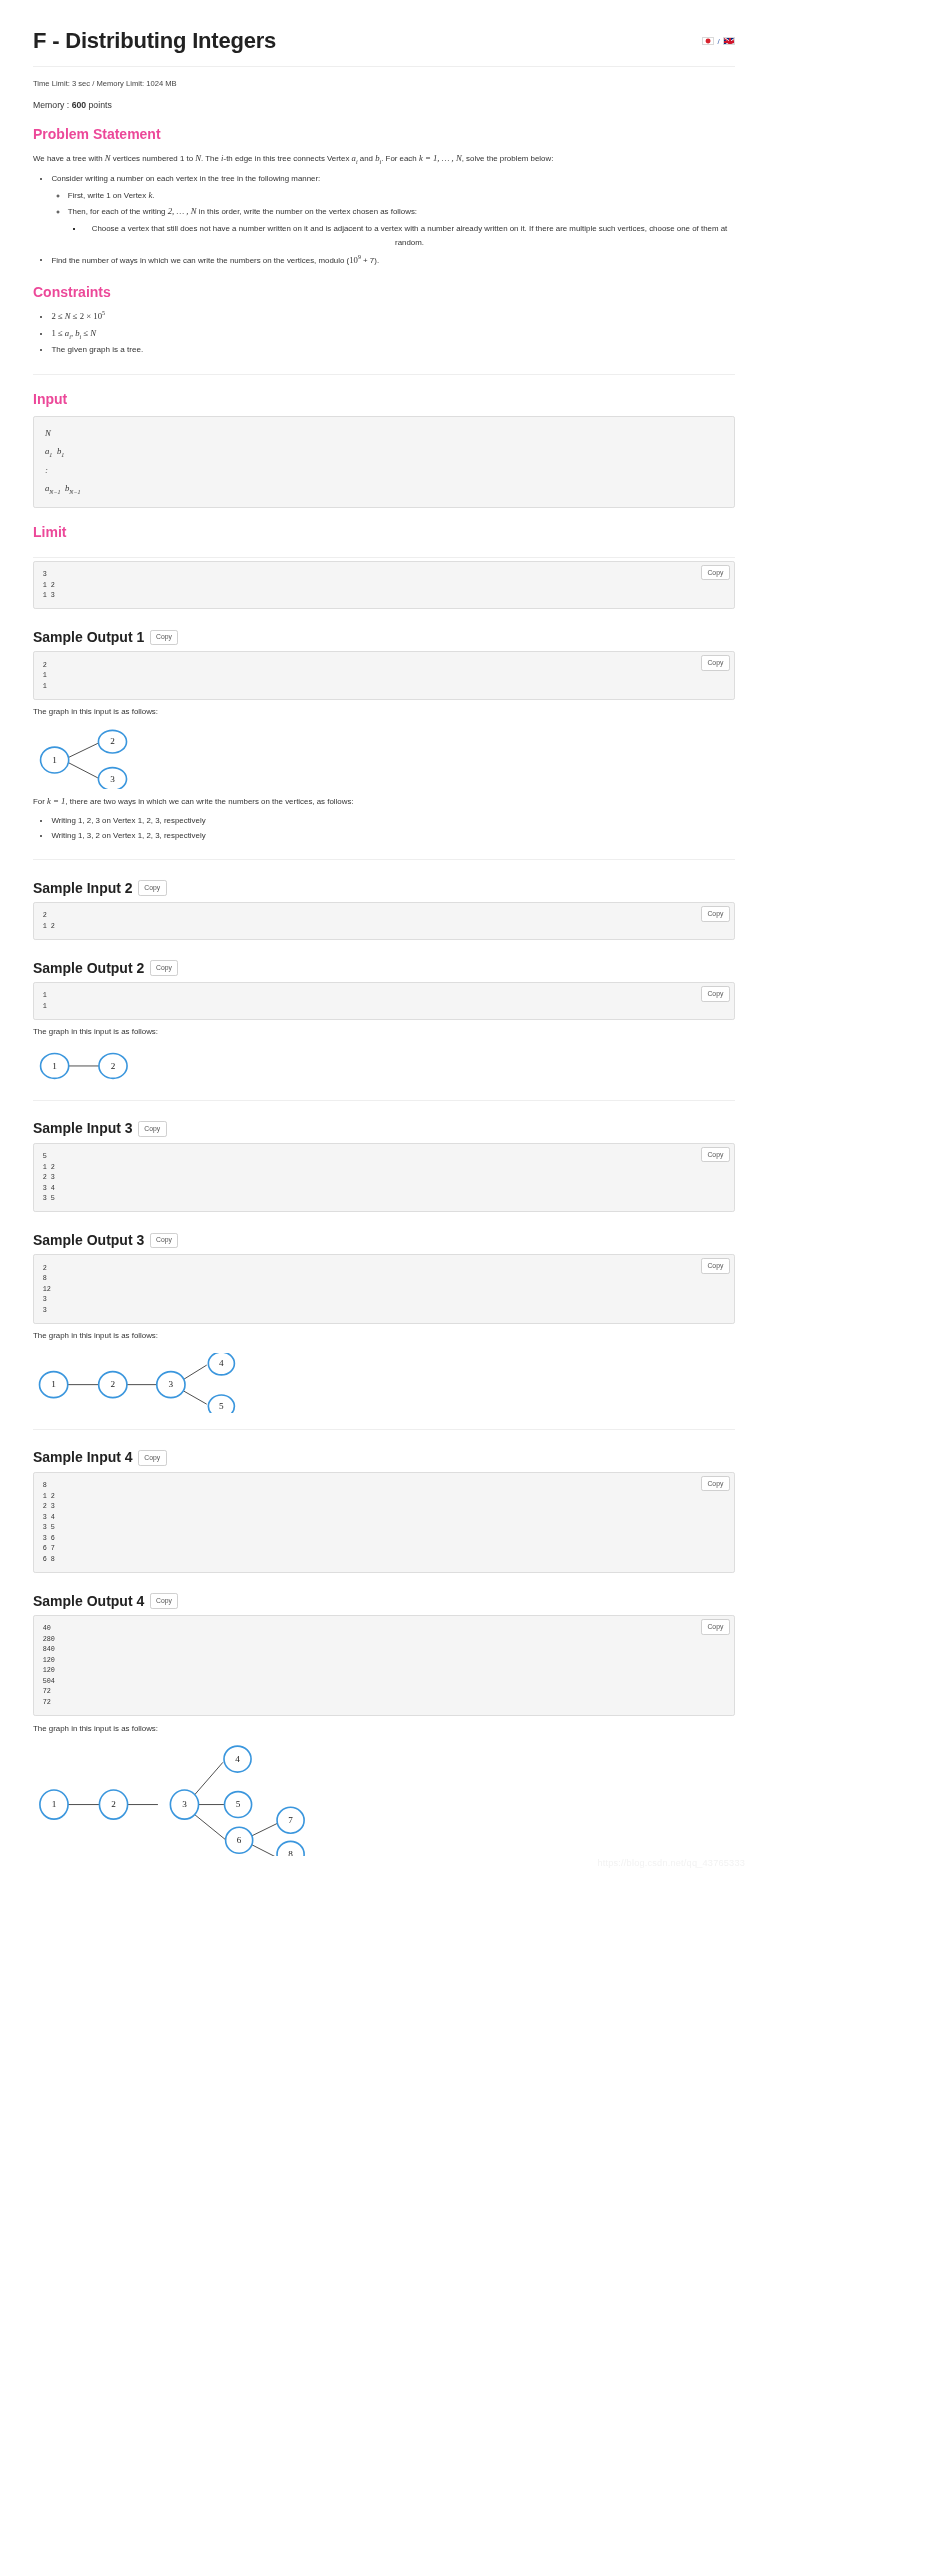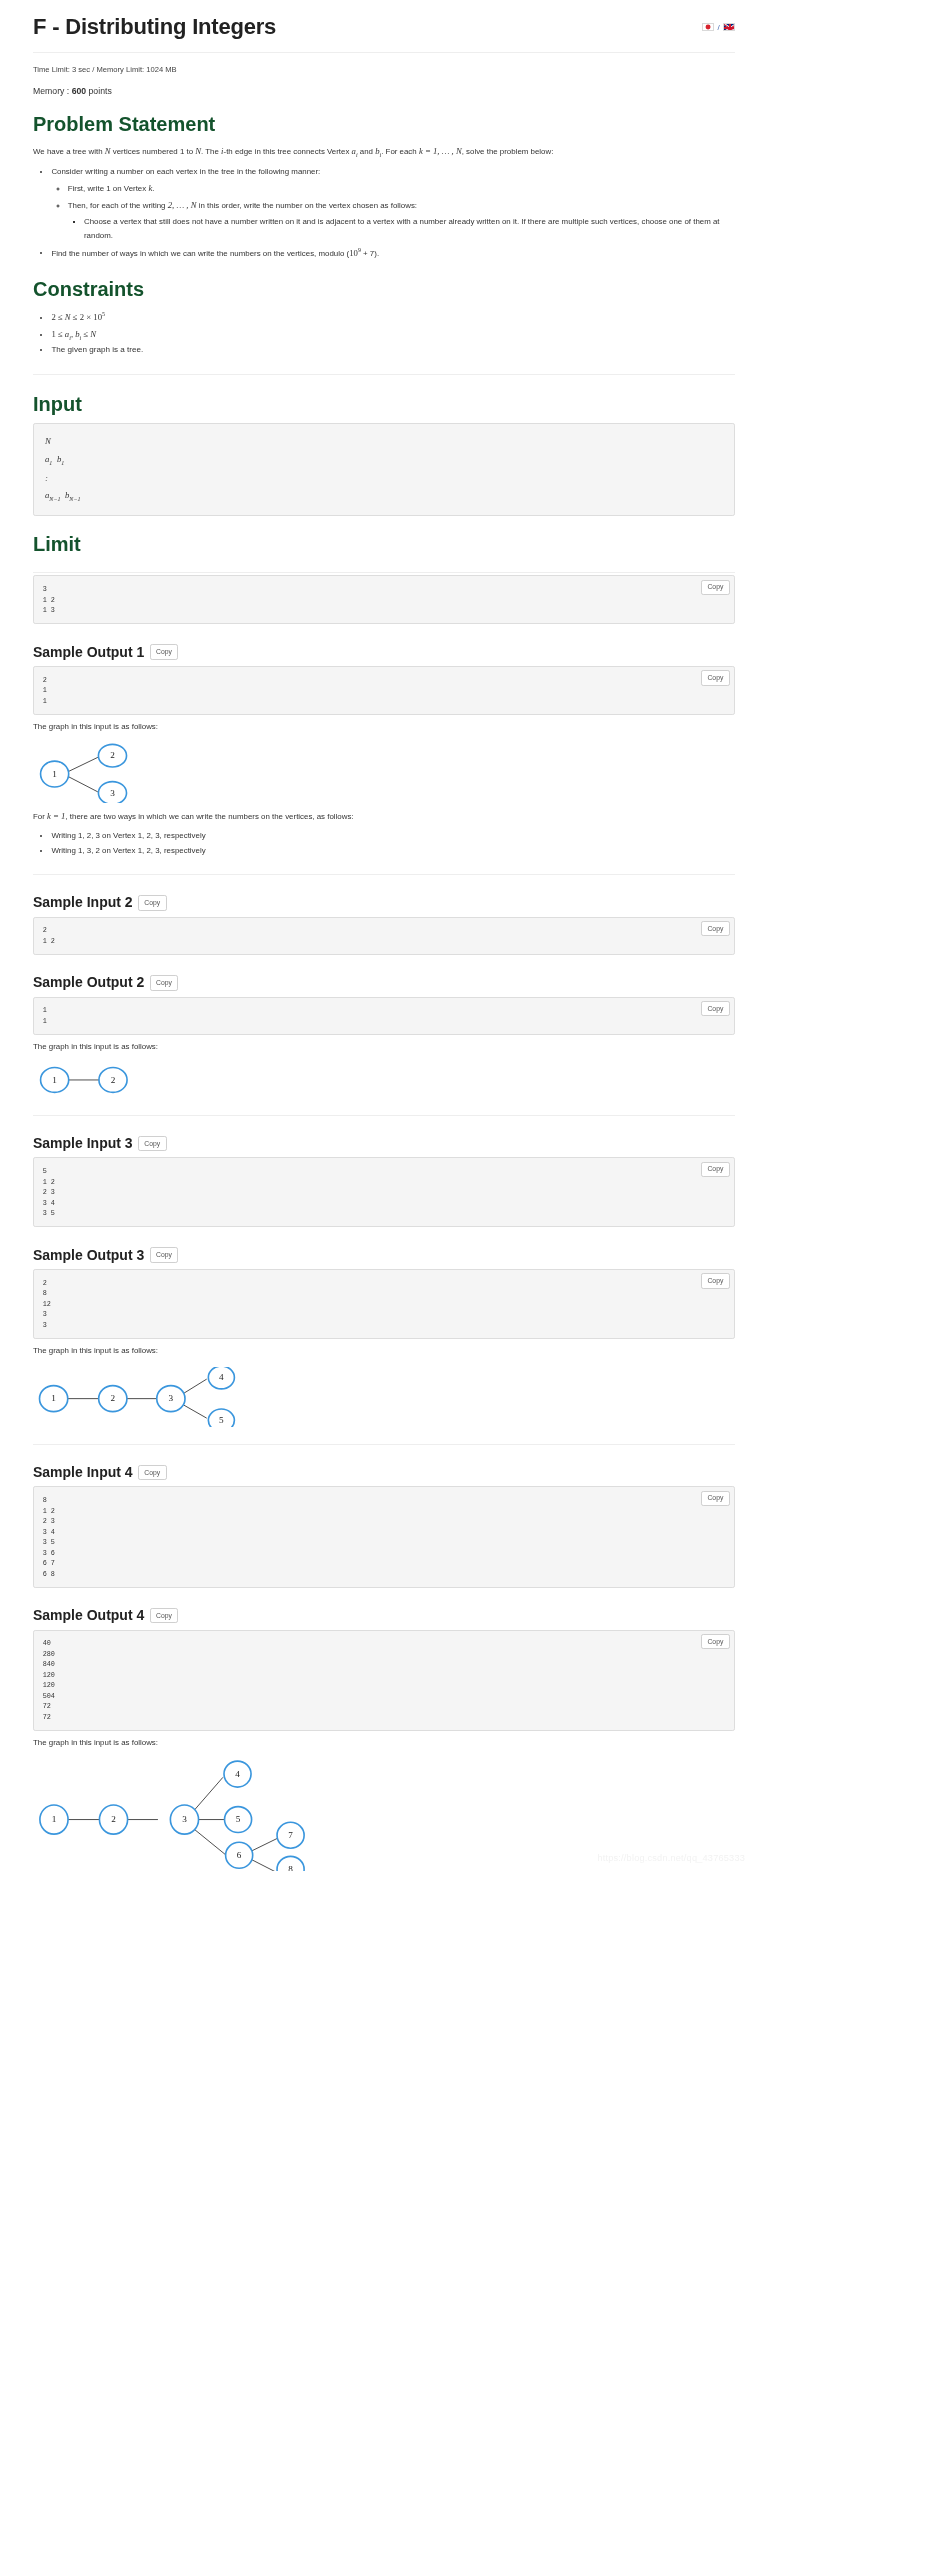--- a/index.html
+++ b/index.html
@@ -5,21 +5,21 @@
   * { box-sizing: border-box; }
   html, body { margin:0; padding:0; }
   body {
     width:950px; height:2576px;
     background:#ffffff;
     font-family:"Liberation Sans", sans-serif;
     color:#333333;
     position:relative;
     overflow:hidden;
   }
-  .page { position:relative; width:768px; padding:0 33px; }
+  .page { position:relative; width:768px; padding:14px 33px; }
   .inner { max-width:885px; }
 
   
   .title-row { display:flex; align-items:flex-start; justify-content:space-between;
                padding-top:15px; }
   .problem-title {
     font-size:22px; font-weight:bold; color:#222; letter-spacing:-0.2px;
     line-height:1.1; margin:0;
   }
   .lang-switch { display:flex; align-items:center; gap:2.2px; padding-top:7.6px; }
@@ -47,33 +47,33 @@
 
   hr.sep { border:none; border-top:0.5px solid #eeeeee; margin:13px 0 0 0; }
 
   
   .meta { font-size:7.6px; color:#444; margin:12px 0 0 0; }
   .score { font-size:8.7px; color:#333; margin:12px 0 0 0; }
   .score b { font-weight:bold; }
 
   
   h2.sec {
-    font-size:20px; font-weight:bold; color:#14532d; margin:16.3px 0 7.6px 0;
+    font-size:14px; font-weight:bold; color:#ec4899; margin:16.3px 0 7.6px 0;
     line-height:1.2;
   }
   h3.sample-h {
     font-size:14px; font-weight:bold; color:#222;
     margin:19.5px 0 5.4px 0; display:flex; align-items:center; gap:5.4px;
     line-height:1.2;
   }
   p.body { font-size:7.9px; line-height:1.7; color:#333; margin:5.4px 0; }
 
   ul.lv1 { margin:5.4px 0 5.4px 0; padding-left:18.4px; list-style:disc; }
   ul.lv2 { margin:2.2px 0 2.2px 0; padding-left:16.3px; list-style:circle; }
-  ul.lv3 { margin:2.2px 0 2.2px 0; padding-left:16.3px; list-style:square; }
+  ul.lv3 { margin:2.2px 0 2.2px 0; padding-left:16.3px; list-style:square;text-align:center; }
   ul.lv1 > li, ul.lv2 > li, ul.lv3 > li {
     font-size:7.9px; line-height:1.75; color:#333; margin:1.1px 0;
   }
   ul.consts { margin:3.3px 0 0 0; padding-left:18.4px; list-style:disc; }
   ul.consts > li { font-size:8.1px; line-height:1.85; color:#333; }
 
   
   .m { font-family:"Liberation Serif", serif; font-style:italic; font-size:8.7px; }
   .mn { font-family:"Liberation Serif", serif; font-style:normal; font-size:8.7px; }
   .mr { font-family:"Liberation Serif", serif; font-style:normal; font-size:8.7px; }

